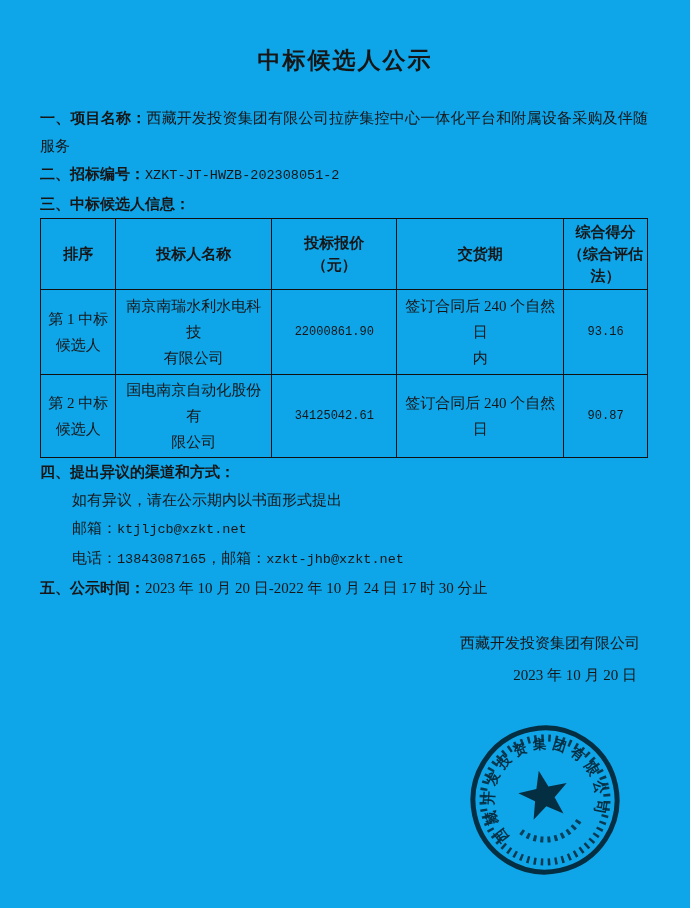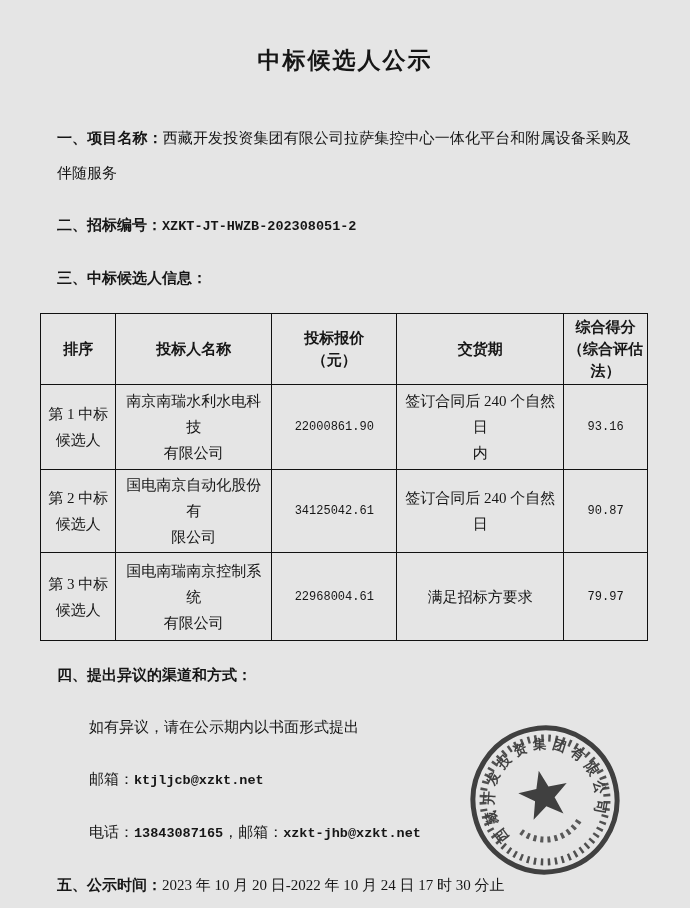--- a/index.html
+++ b/index.html
@@ -2,30 +2,30 @@
 <html><head>
 <meta charset="utf-8">
 <style>
   html,body { margin:0; padding:0; }
   body {
     width:690px; height:908px; background:#ffffff;
     font-family:"Liberation Serif","DejaVu Serif",serif;
     color:#161616;
     -webkit-font-smoothing:antialiased;
   }
-  .page { position:relative; width:690px; height:908px; overflow:hidden; background:#e5e5e5; }
+  .page { position:relative; width:690px; height:908px; overflow:hidden; background:#0ea5e9; }
   .title {
     margin:46px 0 0 0; text-align:center;
     font-size:23px; line-height:30px; font-weight:bold; letter-spacing:2px;
   }
   .content { position:absolute; left:40px; top:104px; width:608px; }
-  .para { margin:17px; font-size:15px; line-height:35px; text-align:justify; }
+  .para { margin:0; font-size:15px; line-height:28px; text-align:justify; }
   .para b { font-weight:bold; }
   .sub { padding-left:32px; }
-  .lat { font-family:"Liberation Mono","DejaVu Sans Mono",monospace; font-size:13.5px;font-weight:bold; }
+  .lat { font-family:"Liberation Mono","DejaVu Sans Mono",monospace; font-size:13.5px; }
 
   table.bid {
     width:608px; border-collapse:collapse; table-layout:fixed;
     font-size:15px; margin:0;
   }
   table.bid th, table.bid td {
     border:1px solid #111; text-align:center; vertical-align:middle;
     padding:2px 3px; white-space:pre-line; font-weight:normal;
   }
   table.bid th { font-weight:bold; line-height:22px; height:61px; }
@@ -93,29 +93,20 @@
         </tr>
         <tr class="r2">
           <td>第 2 中标
 候选人</td>
           <td>国电南京自动化股份有
 限公司</td>
           <td class="num">34125042.61</td>
           <td>签订合同后 240 个自然日</td>
           <td class="num">90.87</td>
         </tr>
-        <tr class="r3">
-          <td>第 3 中标
-候选人</td>
-          <td>国电南瑞南京控制系统
-有限公司</td>
-          <td class="num">22968004.61</td>
-          <td>满足招标方要求</td>
-          <td class="num">79.97</td>
-        </tr>
       </tbody>
     </table>
 
     <p class="para"><b>四、提出异议的渠道和方式：</b></p>
     <p class="para sub">如有异议，请在公示期内以书面形式提出</p>
     <p class="para sub"><span>邮箱：</span><span class="lat">ktjljcb@xzkt.net</span></p>
     <p class="para sub"><span>电话：</span><span class="lat">13843087165</span><span>，邮箱：</span><span class="lat">xzkt-jhb@xzkt.net</span></p>
 
     <p class="para"><b>五、公示时间：</b><span>2023 年 10 月 20 日-2022 年 10 月 24 日 17 时 30 分止</span></p>
 

